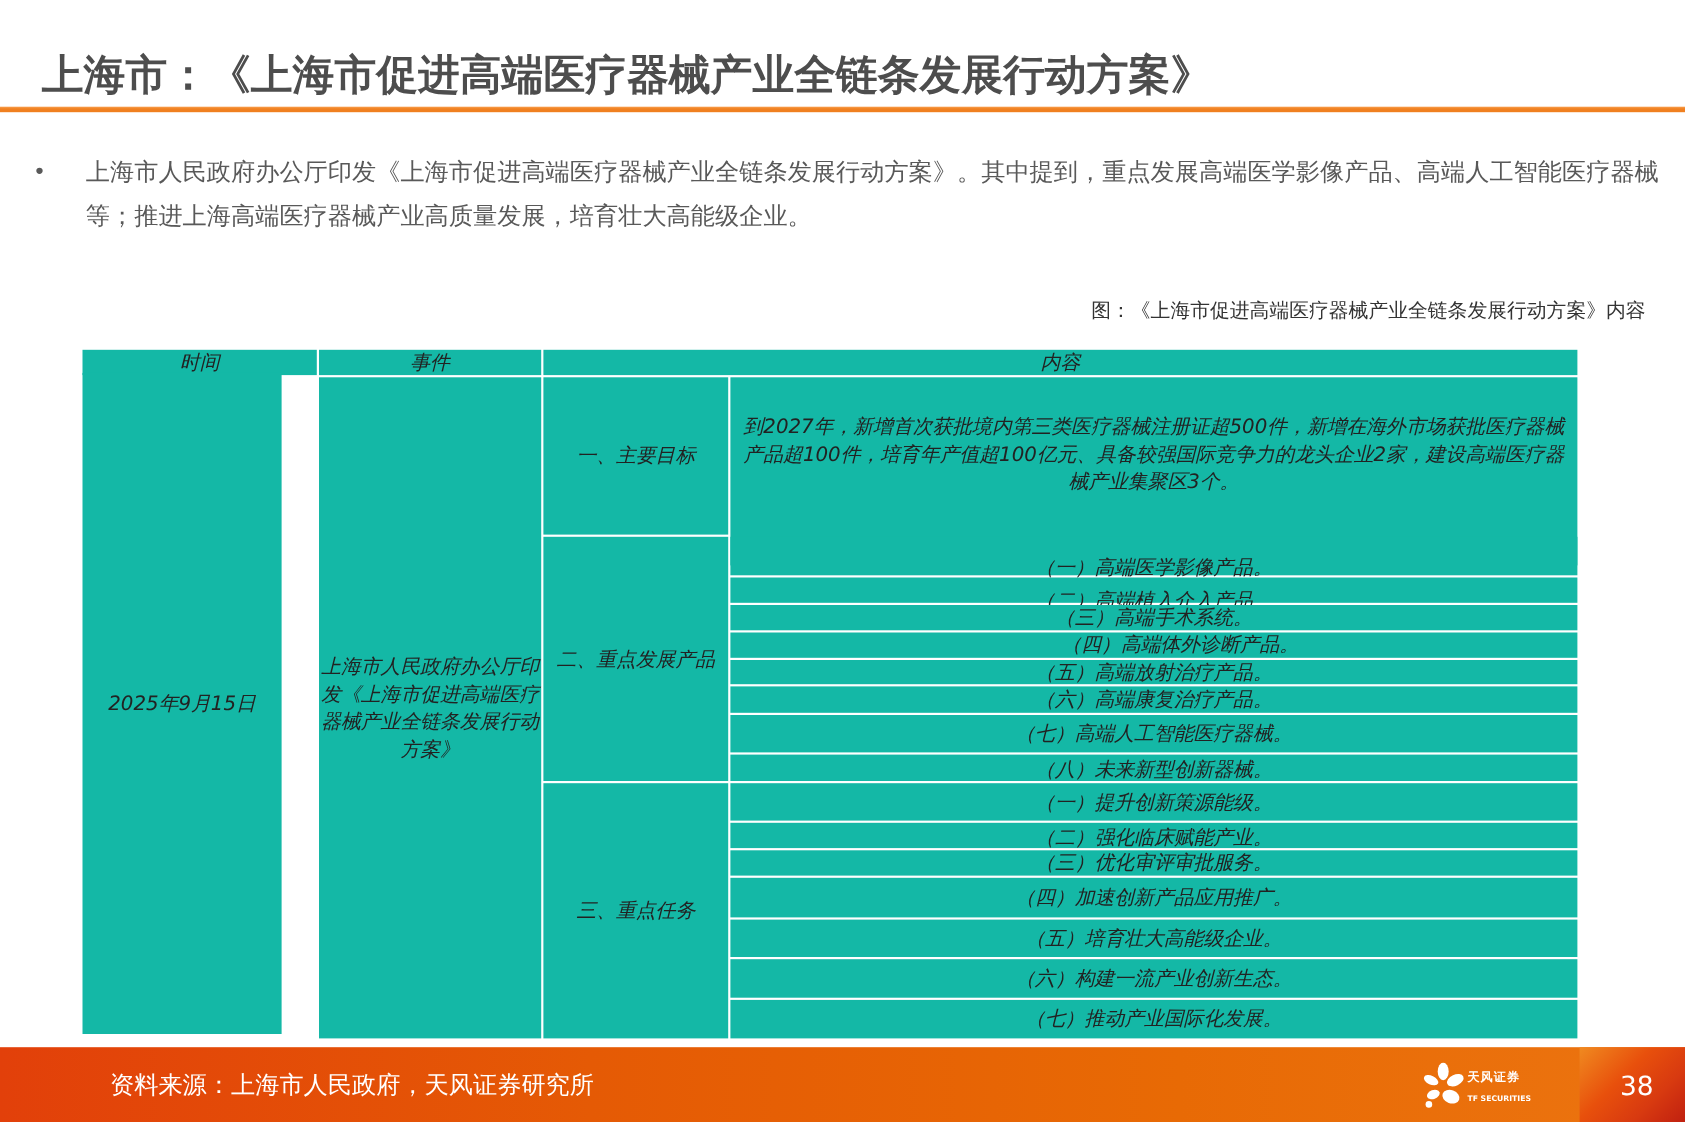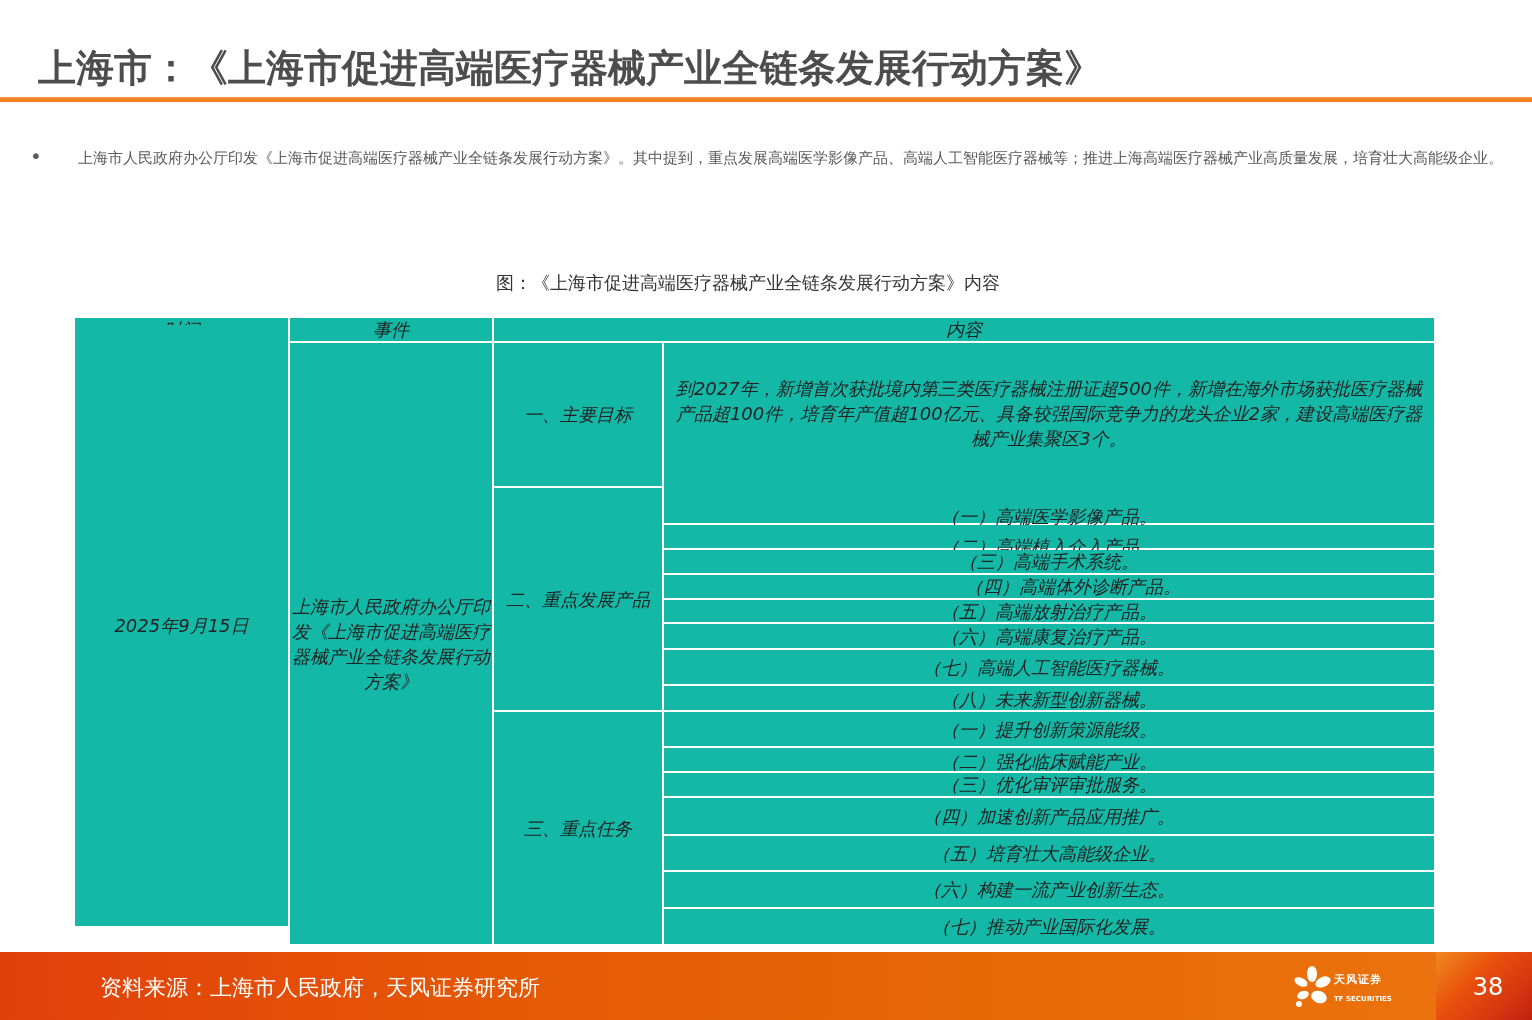--- a/index.html
+++ b/index.html
@@ -17,24 +17,24 @@
   .title-rule {
     position:absolute; left:0; top:97px; width:1532px; height:5px;
     background:linear-gradient(to bottom,#f8a050 0,#f08020 40%,#f08020 100%);
   }
   .bullet {
     position:absolute; left:30px; top:144px; width:8px;
     font-size:20px; color:#595959;
   }
   .para {
     position:absolute; left:78px; top:138px; width:1430px;
-    font-size:15px; color:#595959; line-height:40px;
+    font-size:22px; color:#595959; line-height:40px;
   }
   .caption {
-    position:absolute; left:0; width:1496px; top:270px; text-align:center;
+    position:absolute; left:0; width:1496px; top:270px; text-align:right;
     font-size:18px; color:#333; line-height:26px;
   }
   .tbl { position:absolute; left:75px; top:318px; width:1359px; height:626px; }
   .cell {
     position:absolute; background:#14b8a6; box-sizing:border-box;
     display:flex; align-items:center; justify-content:center; text-align:center;
     font-size:18px; color:#222; line-height:25px;font-style:italic;
   }
   .hdr { font-size:18px; }
   .footer {
@@ -70,21 +70,21 @@
 <div class="para">上海市人民政府办公厅印发《上海市促进高端医疗器械产业全链条发展行动方案》。其中提到，重点发展高端医学影像产品、高端人工智能医疗器械等；推进上海高端医疗器械产业高质量发展，培育壮大高能级企业。</div>
 
 <div class="caption">图：《上海市促进高端医疗器械产业全链条发展行动方案》内容</div>
 
 <div class="tbl">
 
   <div class="cell hdr" style="left:0;top:0;width:213px;height:23px;">时间</div>
   <div class="cell hdr" style="left:215px;top:0;width:202px;height:23px;">事件</div>
   <div class="cell hdr" style="left:419px;top:0;width:940px;height:23px;">内容</div>
 
-  <div class="cell" style="left:0;top:7px;width:213px;height:601px;">2025年9月15日</div>
+  <div class="cell" style="left:0;top:21px;width:181px;height:601px;">2025年9月15日</div>
   <div class="cell" style="left:215px;top:25px;width:202px;height:601px;padding:0 1px;">上海市人民政府办公厅印发《上海市促进高端医疗器械产业全链条发展行动方案》</div>
 
   <div class="cell" style="left:419px;top:25px;width:168px;height:143px;align-items:flex-start;padding-top:59px;">一、主要目标</div>
   <div class="cell" style="left:589px;top:25px;width:770px;height:171px;align-items:flex-start;padding:33px 10px 0 10px;">到2027年，新增首次获批境内第三类医疗器械注册证超500件，新增在海外市场获批医疗器械产品超100件，培育年产值超100亿元、具备较强国际竞争力的龙头企业2家，建设高端医疗器械产业集聚区3个。</div>
 
   <div class="cell" style="left:419px;top:170px;width:168px;height:222px;">二、重点发展产品</div>
   <div class="cell" style="left:589px;top:170px;width:770px;height:35px;padding-top:22px;">（一）高端医学影像产品。</div>
   <div class="cell" style="left:589px;top:207px;width:770px;height:23px;padding-top:19px;">（二）高端植入介入产品。</div>
   <div class="cell" style="left:589px;top:232px;width:770px;height:23px;">（三）高端手术系统。</div>
   <div class="cell" style="left:589px;top:257px;width:770px;height:23px;padding-left:48px;">（四）高端体外诊断产品。</div>

